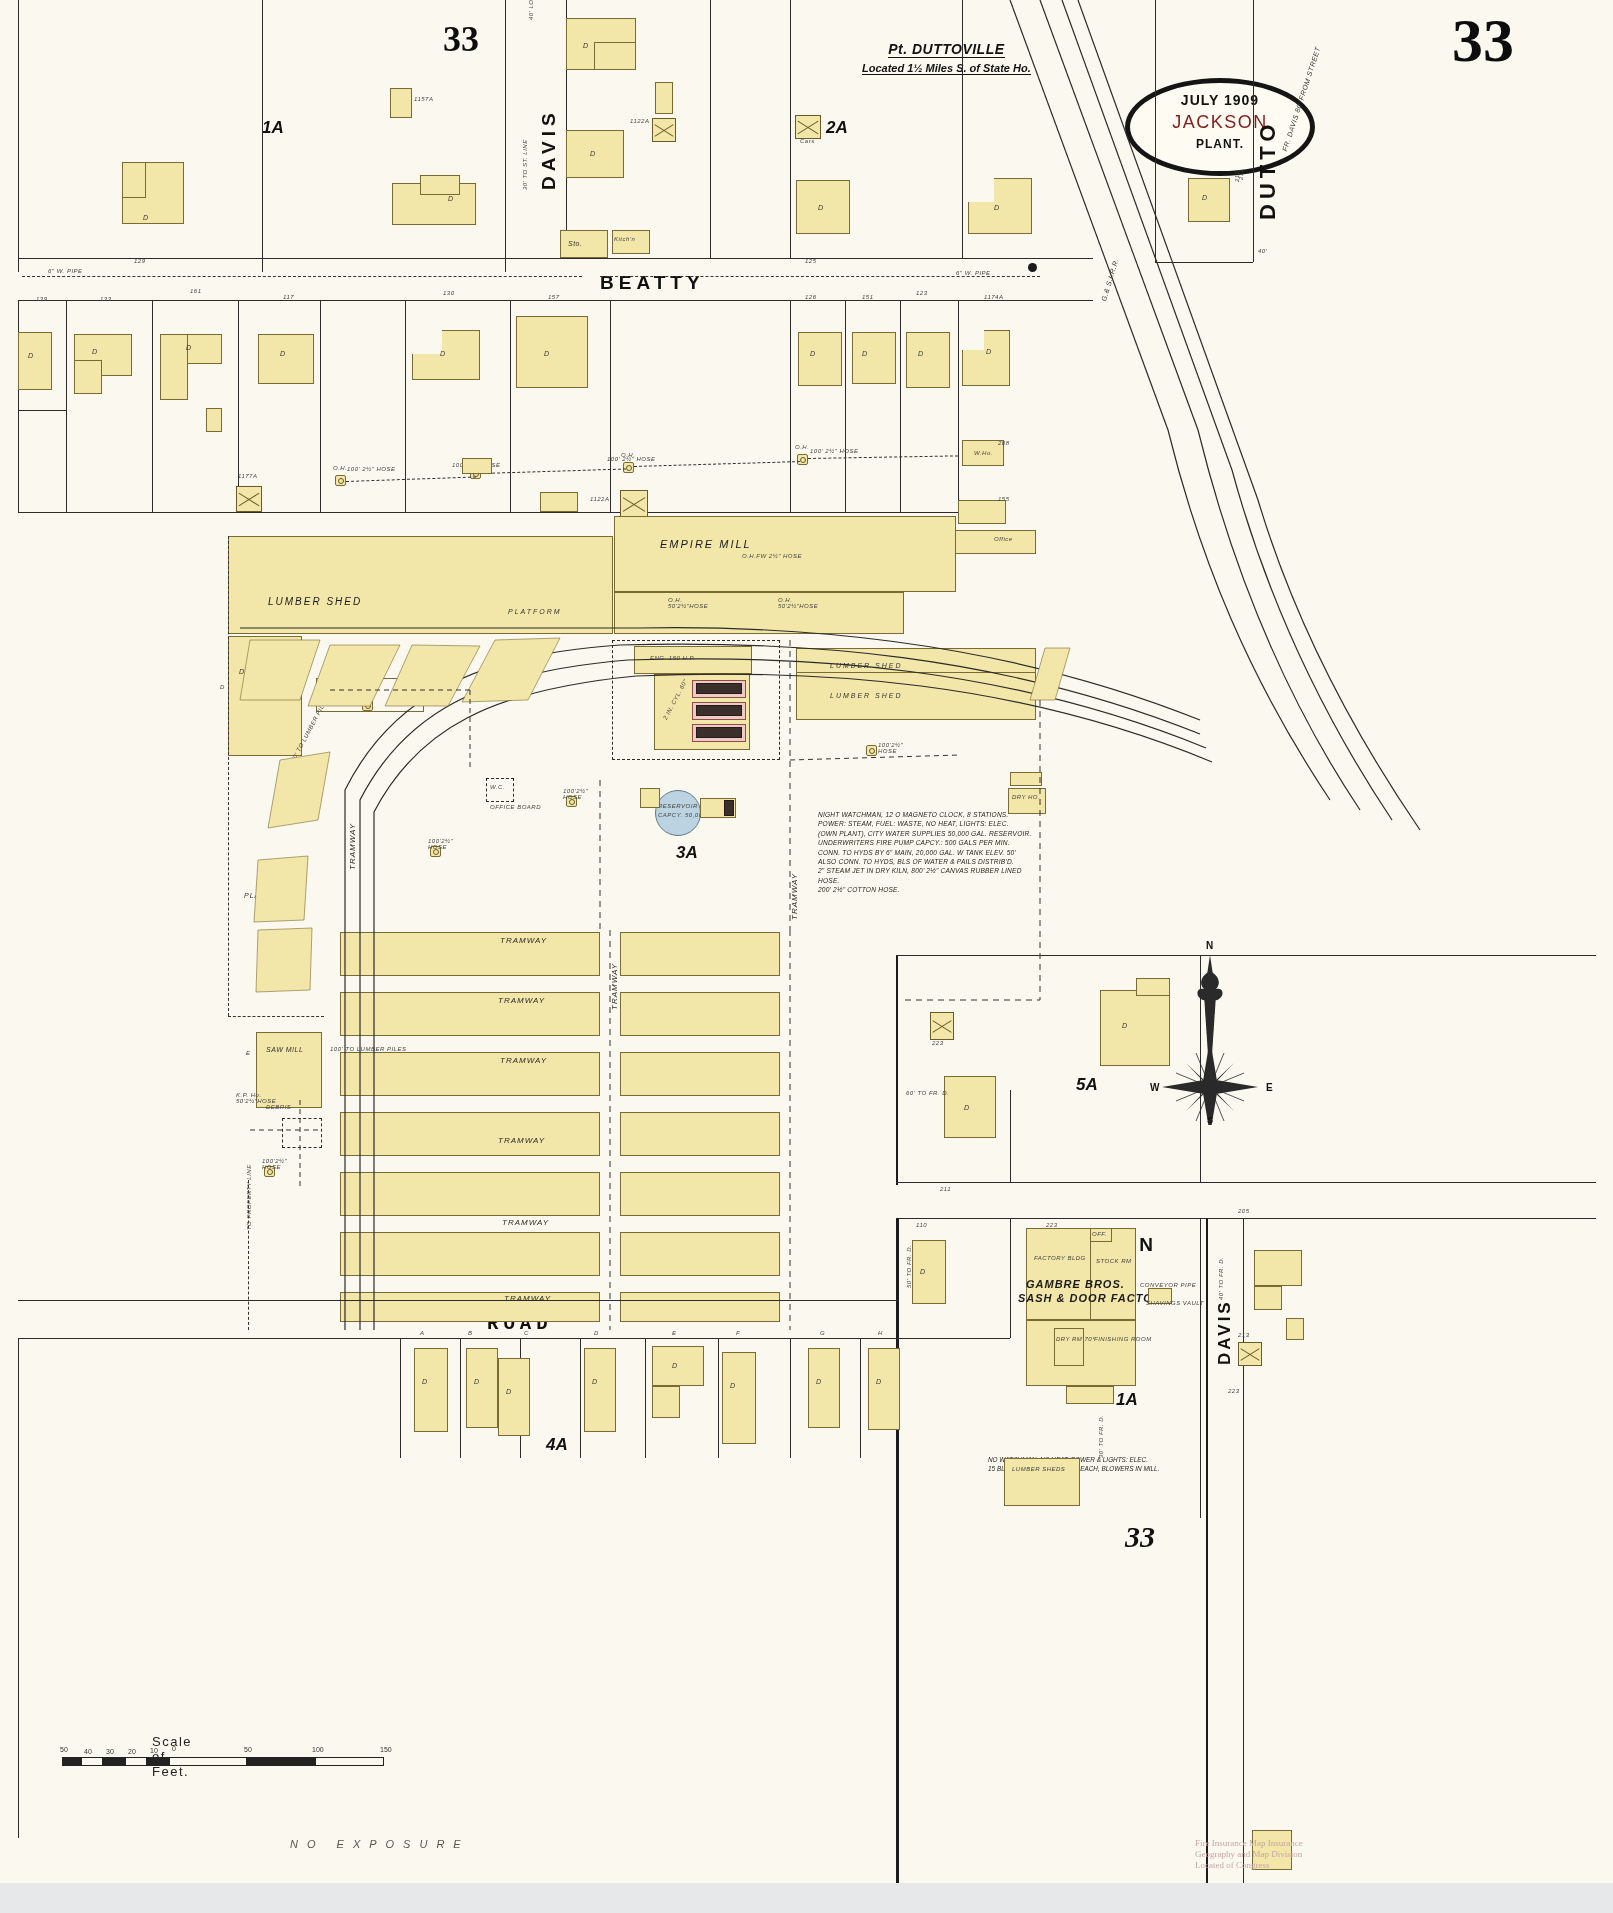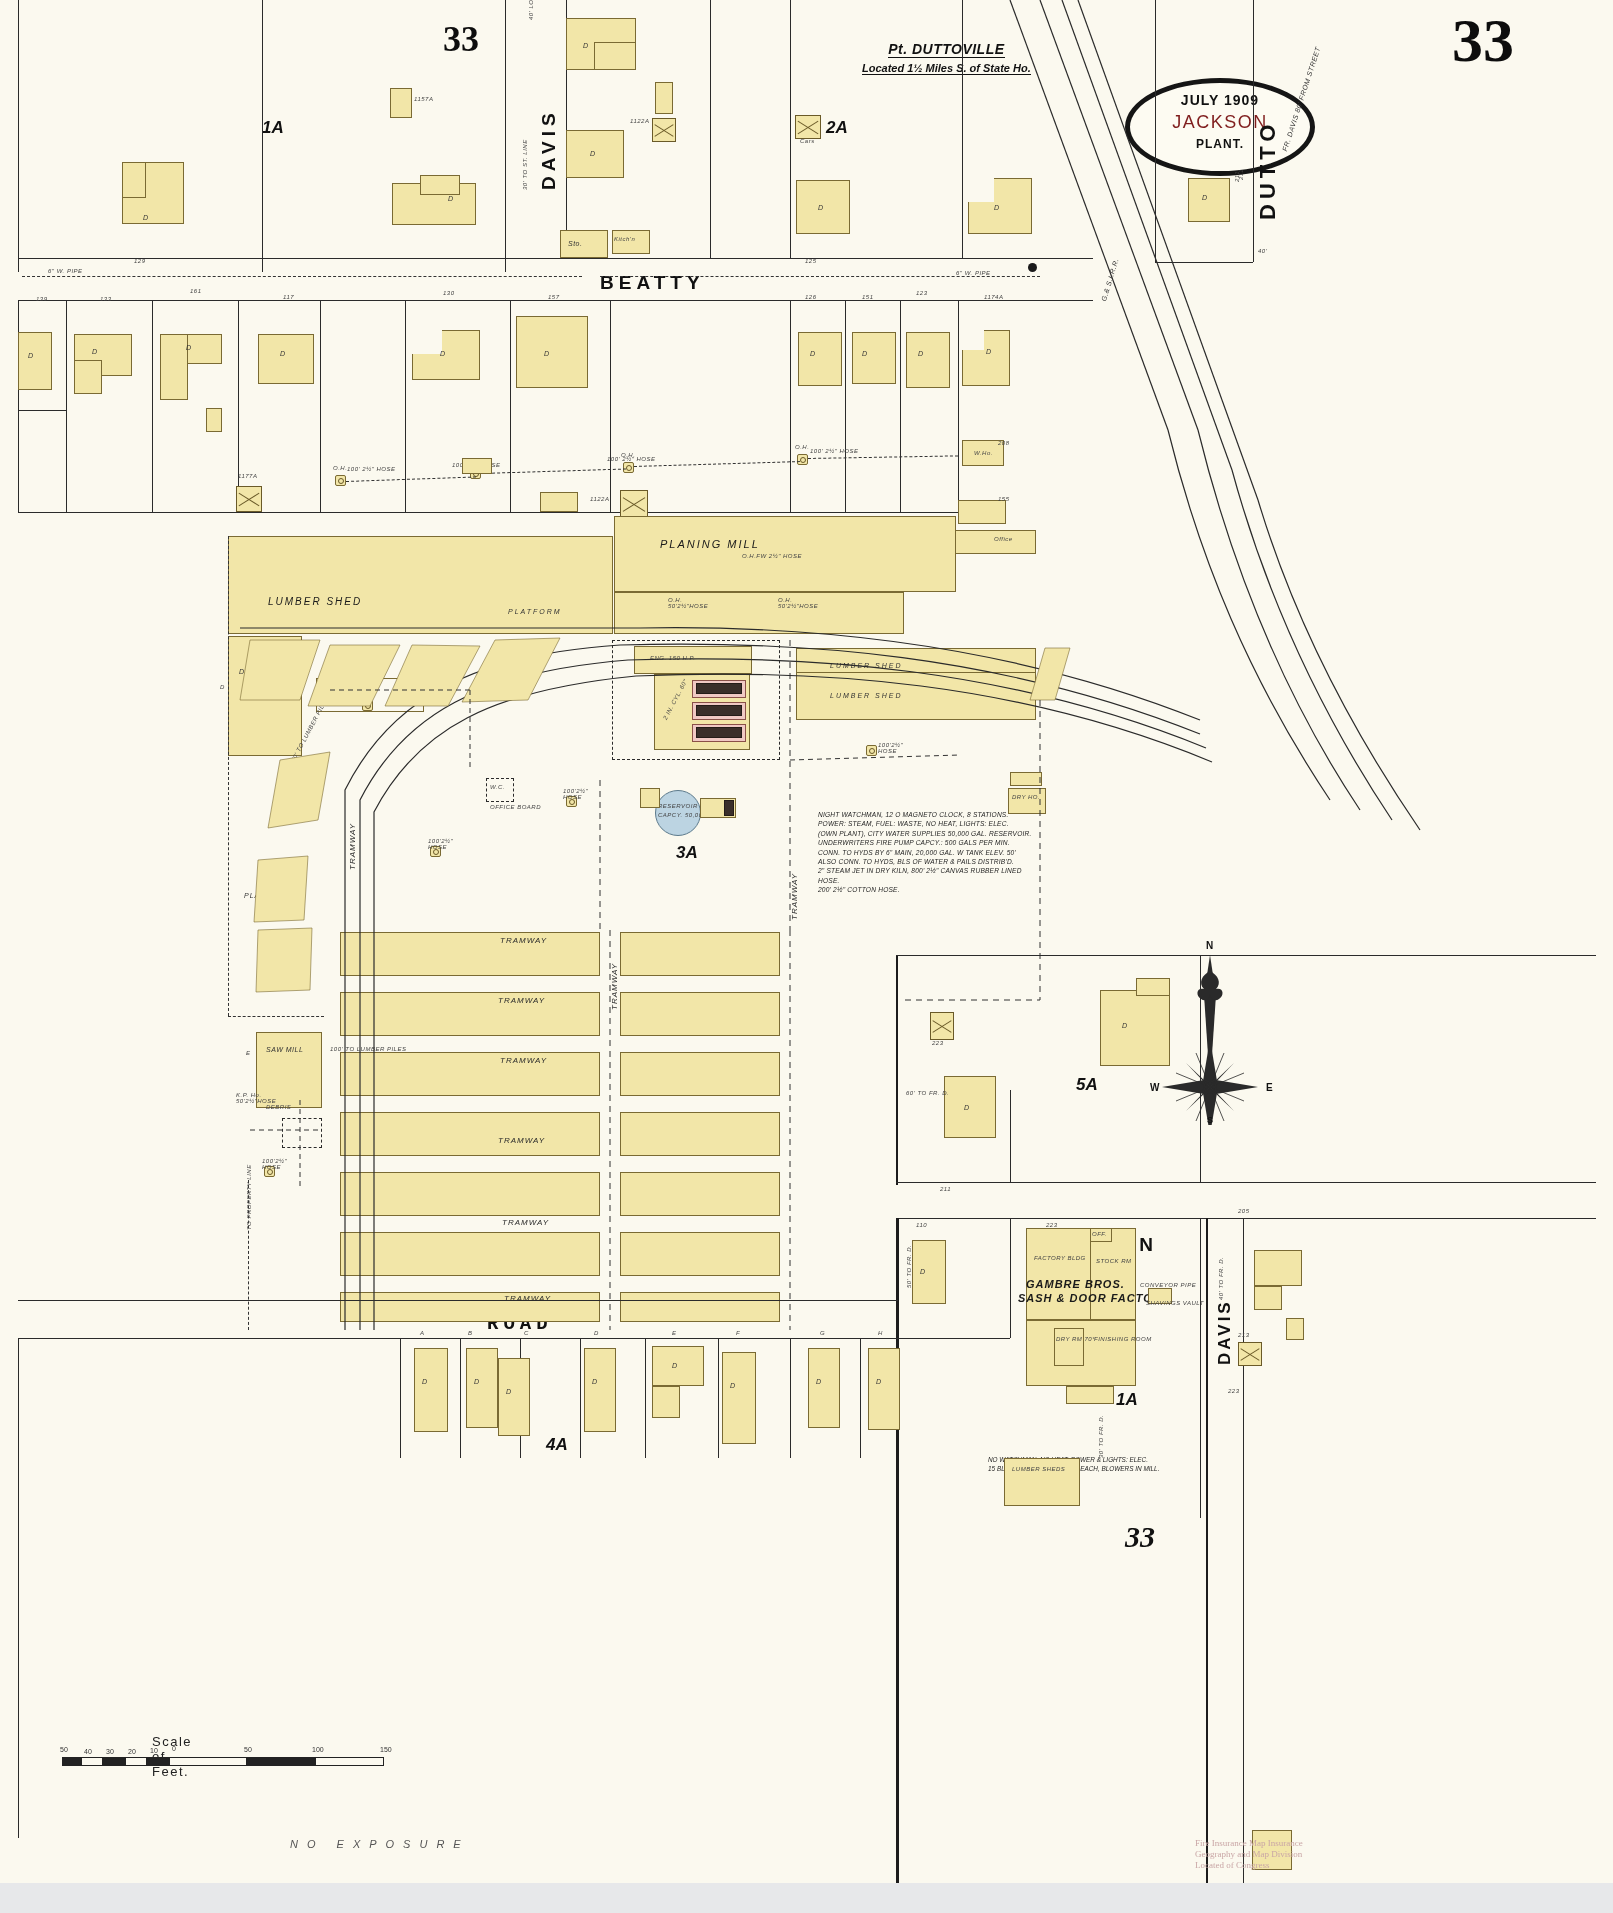--- a/index.html
+++ b/index.html
@@ -432,21 +432,21 @@
 
   <div class="bldg" style="left:462px; top:458px; width:30px; height:16px;"></div>
   <div class="bldg" style="left:540px; top:492px; width:38px; height:20px;"></div>
   <div class="lbl tiny2" style="left:590px; top:496px;">1122A</div>
   <div class="xbox" style="left:620px; top:490px; width:26px; height:26px;"></div>
 
   <div id="empire-title">EMPIRE LUMBER CO.</div>
 
   <div class="bldg" style="left:614px; top:516px; width:342px; height:76px;"></div>
   <div class="bldg" style="left:614px; top:592px; width:290px; height:42px;"></div>
-  <div class="lbl" style="left:660px; top:538px; font-size:11px; font-style:italic; letter-spacing:2px;">PLANING MILL</div>
+  <div class="lbl" style="left:660px; top:538px; font-size:11px; font-style:italic; letter-spacing:2px;">EMPIRE MILL</div>
   <div class="lbl tiny2" style="left:742px; top:553px;">O.H.FW 2½" HOSE</div>
 
   <div class="bldg" style="left:228px; top:536px; width:385px; height:98px;"></div>
   <div class="lbl" style="left:268px; top:596px; font-size:10px; font-style:italic; letter-spacing:2px;">LUMBER SHED</div>
   <div class="lbl tiny" style="left:508px; top:608px; letter-spacing:2px;">PLATFORM</div>
 
   <div class="lbl tiny2" style="left:668px; top:597px;">O.H.<br>50'2½"HOSE</div>
   <div class="lbl tiny2" style="left:778px; top:597px;">O.H.<br>50'2½"HOSE</div>
 
   <div class="bldg" style="left:228px; top:636px; width:74px; height:120px;"></div>

